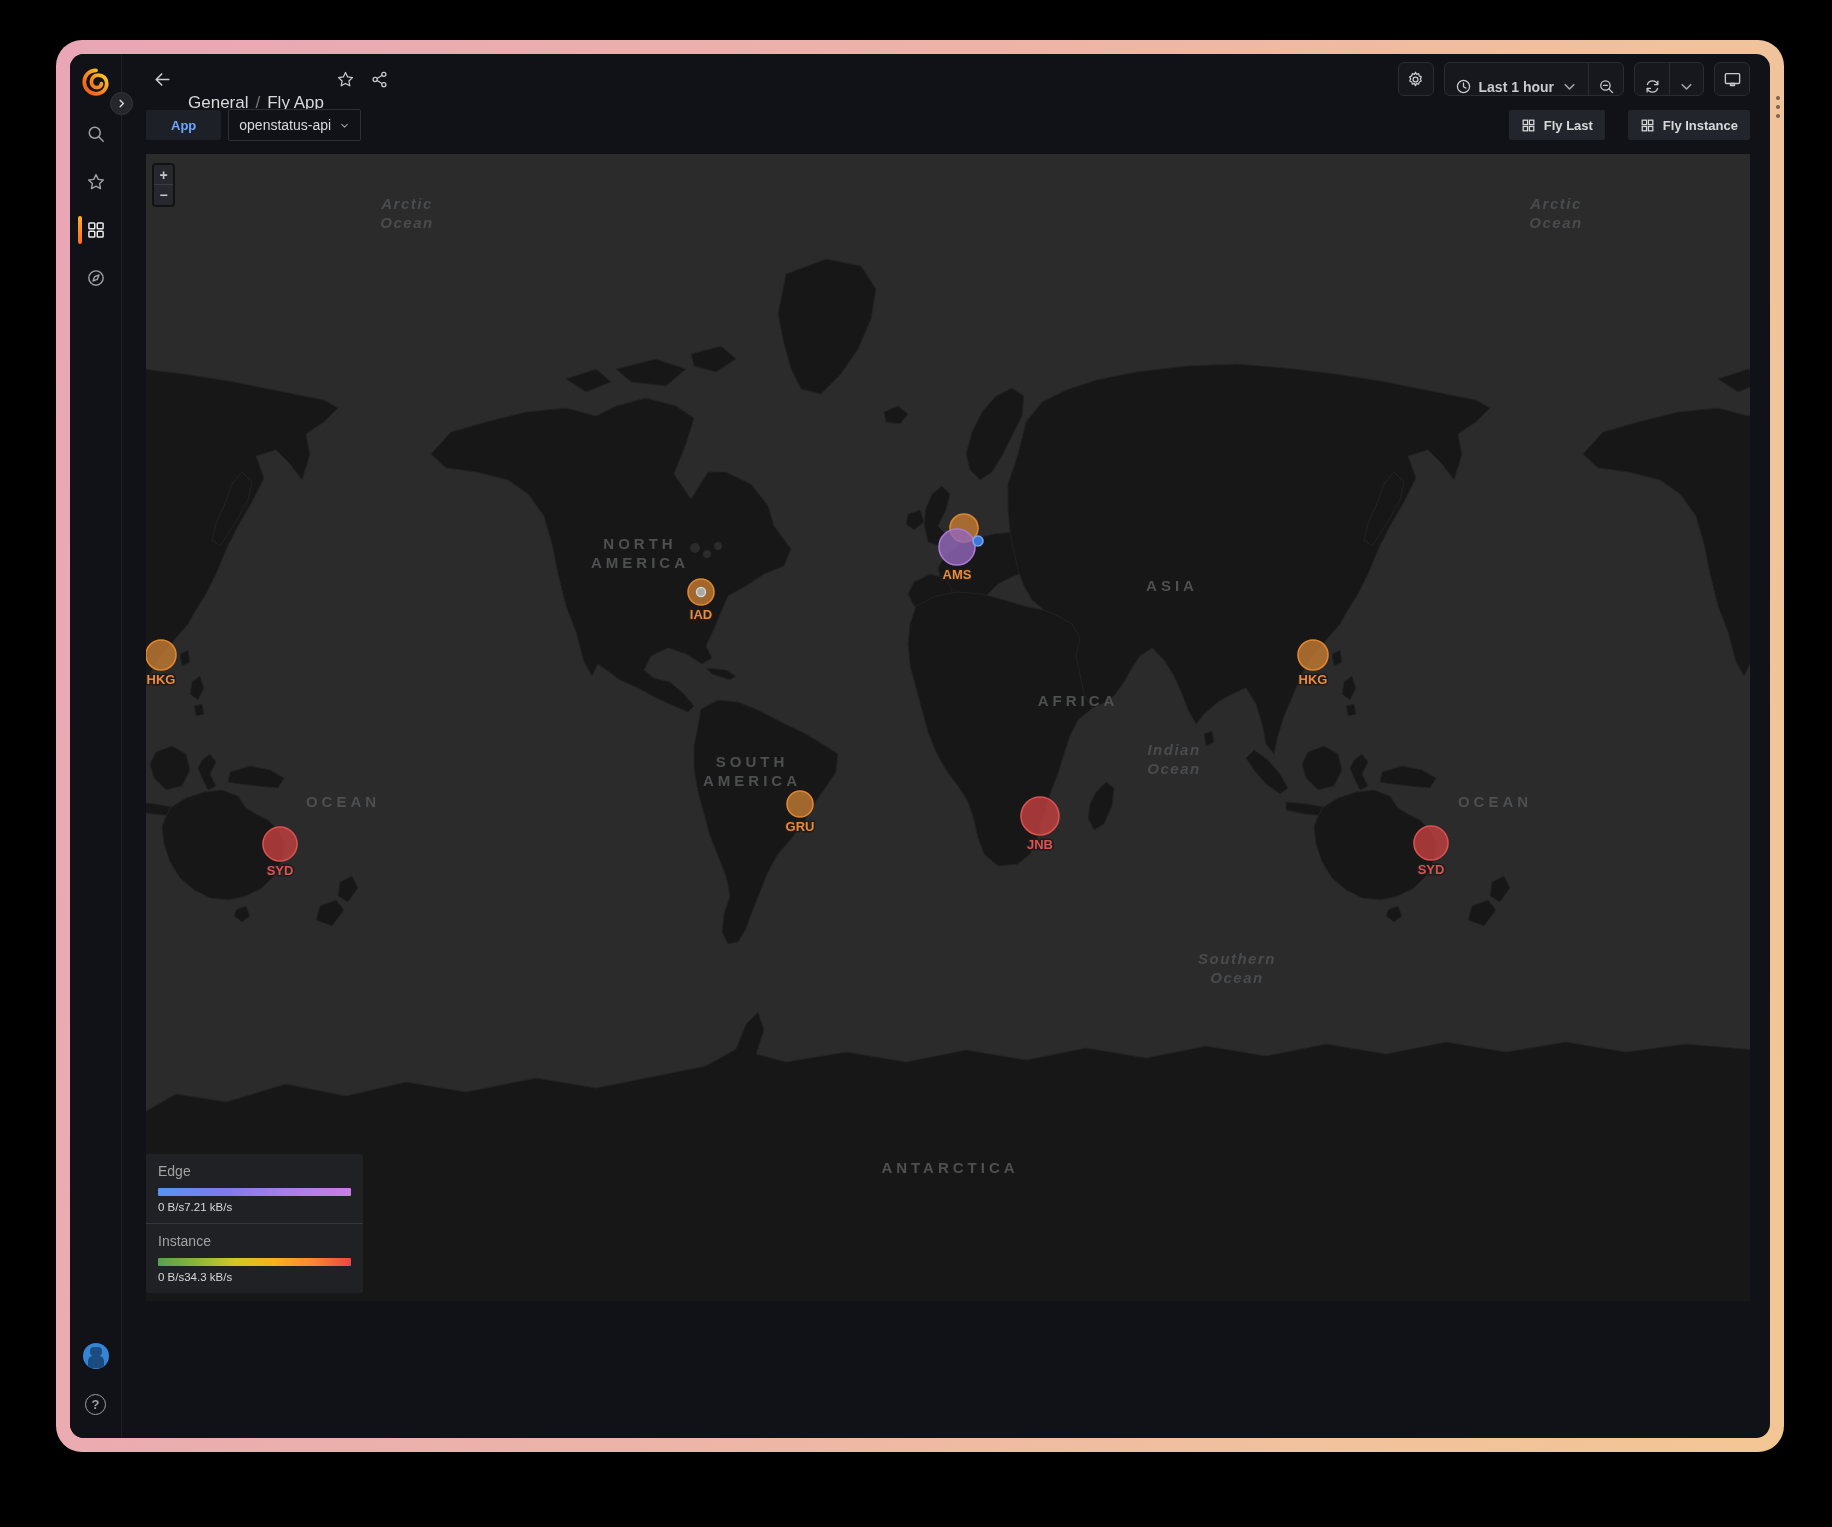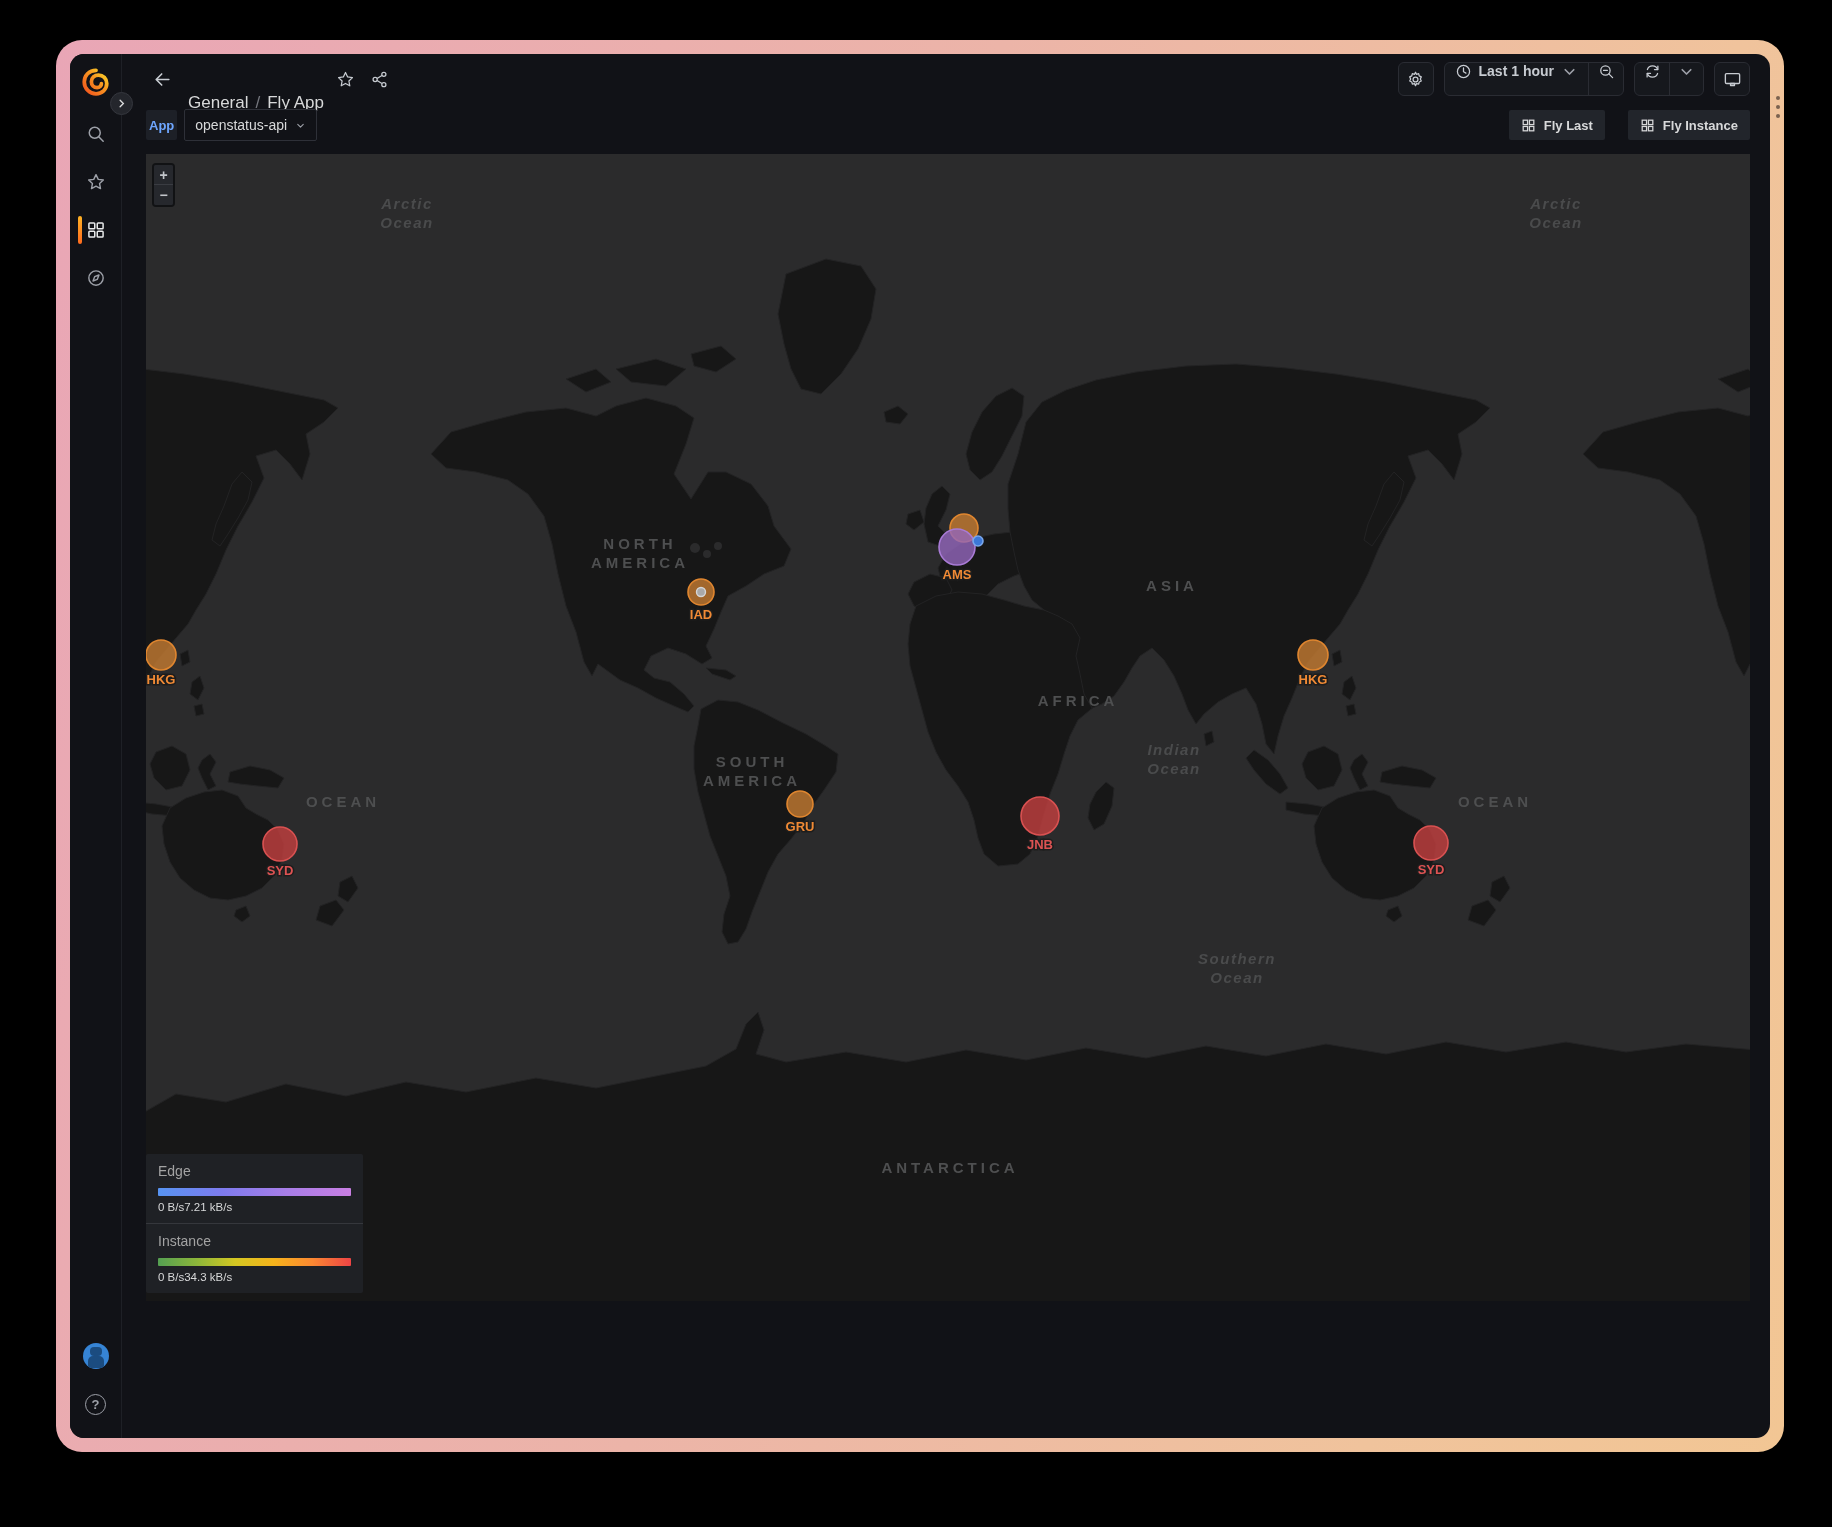--- a/index.html
+++ b/index.html
@@ -42,31 +42,31 @@
   .topbar { height:50px; display:flex; align-items:center; justify-content:space-between; }
   .tb-left { display:flex; align-items:center; gap:10px; }
   .icon-btn { background:none; border:none; color:#c7cbd1; display:flex; align-items:center; justify-content:center;
     width:32px; height:32px; cursor:pointer; }
   .icon-btn svg { width:19px; height:19px; }
   .crumb { font-size:17px; color:#d8d9da; white-space:nowrap;margin-top:48px; }
   .crumb .sep { color:#74767d; margin:0 7px; }
   .tb-right { display:flex; align-items:center; gap:10px; }
   .tool-group { display:flex; align-items:stretch; height:34px; border:1px solid #2a2c33; border-radius:6px;
     background:#16181d; overflow:hidden; }
-  .tool-btn { display:flex; align-items:flex-start; gap:7px; padding:0 10px; background:none; border:none; color:#c7cbd1;
+  .tool-btn { display:flex; align-items:flex-end; gap:7px; padding:0 10px; background:none; border:none; color:#c7cbd1;
     font-size:14px; font-weight:600; cursor:pointer; font-family:inherit; }
   .tool-btn svg { width:17px; height:17px; }
   .tool-div { width:1px; background:#2a2c33; }
   .sq { width:34px; padding:0; justify-content:center; }
   .gear-group { border:1px solid #2a2c33; border-radius:6px; background:#16181d; width:36px; height:34px;
     display:flex; align-items:center; justify-content:center; }
 
   .subbar { height:42px; display:flex; align-items:center; justify-content:space-between; }
   .sub-left { display:flex; align-items:center; gap:7px; }
-  .var-chip { height:30px; padding:0 3px; background:#1d2027; border-radius:2px; color:#6ea6ff;
+  .var-chip { height:30px; padding:0 25px; background:#1d2027; border-radius:2px; color:#6ea6ff;
     font-size:13px; font-weight:700; display:flex; align-items:center; cursor:pointer; border:none; font-family:inherit; }
   .var-select { height:30px; padding:15px 10px; background:#111217; border:1px solid #2e3038; border-radius:2px;
     color:#d8d9da; font-size:14px; display:flex; align-items:center; gap:8px; cursor:pointer; font-family:inherit; }
   .var-select svg { width:11px; height:11px; color:#9da0a8; }
   .sub-right { display:flex; align-items:center; gap:23px; }
   .link-btn { height:30px; padding:0 12px; background:#22252b; border:none; border-radius:2px; color:#d8d9da;
     font-size:13px; font-weight:700; display:flex; align-items:center; gap:8px; cursor:pointer; font-family:inherit; }
   .link-btn svg { width:15px; height:15px; }
 
   

